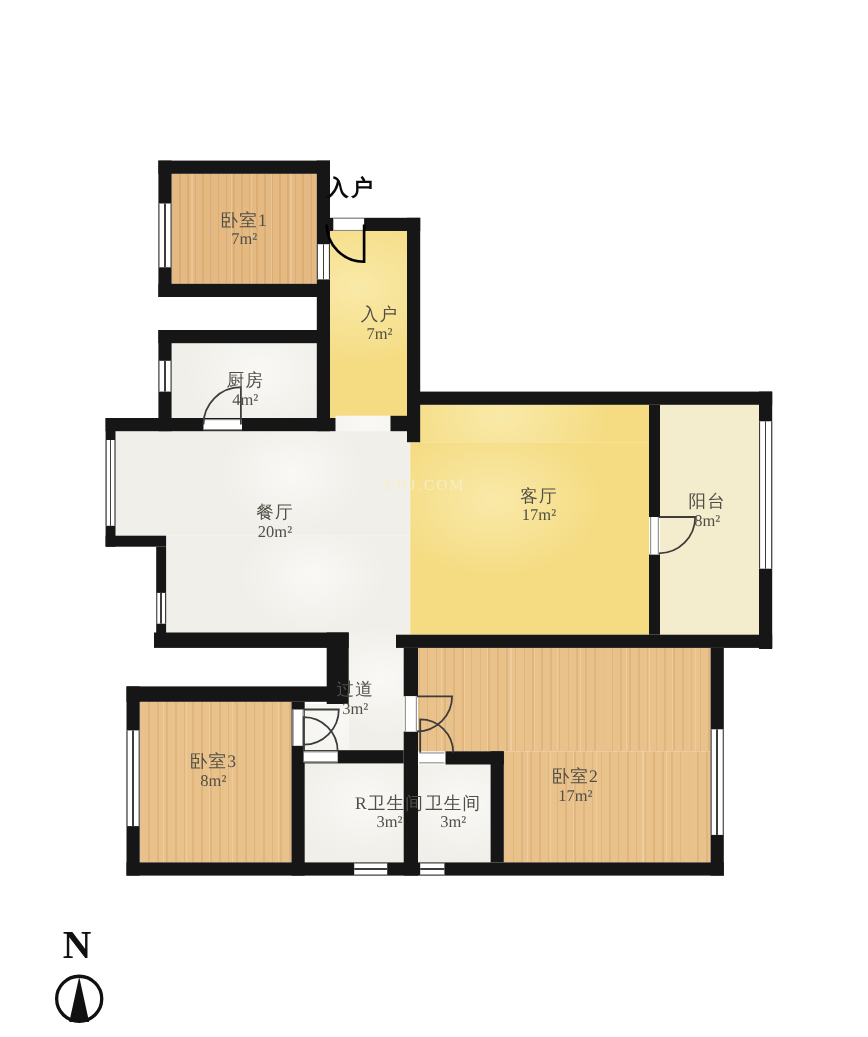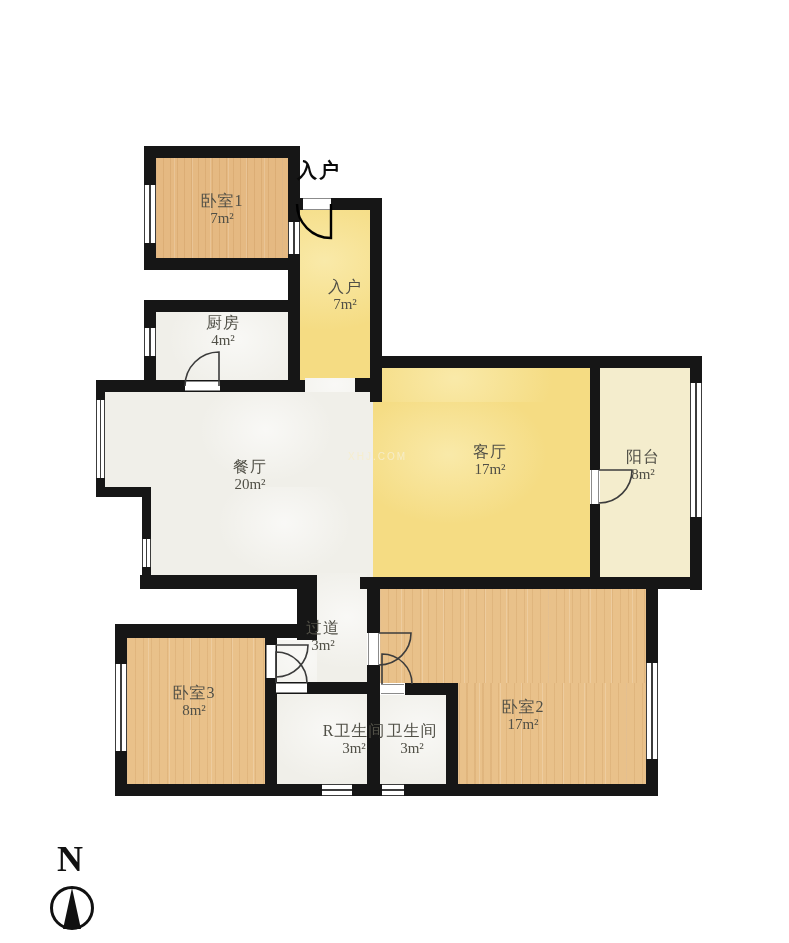--- a/index.html
+++ b/index.html
@@ -55,21 +55,21 @@
   .room-label { position:absolute; transform:translate(-50%,-50%); text-align:center; color:#504f46; white-space:nowrap; }
   .rn { font-size:16px; letter-spacing:1px; line-height:1.15; }
   .ra { font-size:15px; line-height:1.15; }
   .entrance-label {
     position:absolute; font-family:"Liberation Sans", sans-serif; font-weight:bold;
     font-size:20px; color:#0a0a0a; letter-spacing:2px;
   }
   
   .wm { position:absolute; pointer-events:none; text-align:left; }
   .wm-text { font-family:"Liberation Sans", sans-serif; font-weight:bold; font-size:44px; letter-spacing:6px; color:rgba(248,240,210,0.85); line-height:1; }
-  .wm-sub  { font-family:Liberation Sans, sans-serif; font-size:10px; letter-spacing:2px; color:rgba(246,237,204,0.9); margin-top:19px; }
+  .wm-sub  { font-family:Liberation Serif, serif; font-size:14px; letter-spacing:2px; color:rgba(246,237,204,0.9); margin-top:2px; }
   
   .compass-n { position:absolute; font-family:"Liberation Serif", serif; font-weight:bold; font-size:36px; color:#111; }
   .compass-circle { position:absolute; width:44px; height:44px; border:3px solid #111; border-radius:50%; box-sizing:border-box; background:#fff; }
   .compass-needle {
     position:absolute; width:0; height:0;
     border-left:9px solid transparent; border-right:9px solid transparent; border-bottom:41px solid #111;
   }
   svg.overlay { position:absolute; left:0; top:0; pointer-events:none; }
 </style>
 </head>
@@ -161,21 +161,21 @@
   </div>
 
   <div class="room-label" style="left:222px; top:210px;">
     <div class="rn">卧室1</div>
     <div class="ra">7m²</div>
   </div>
   <div class="room-label" style="left:345px; top:296px;">
     <div class="rn">入户</div>
     <div class="ra">7m²</div>
   </div>
-  <div class="room-label" style="left:223px; top:332px;">
+  <div class="room-label" style="left:223px; top:356px;">
     <div class="rn">厨房</div>
     <div class="ra">4m²</div>
   </div>
   <div class="room-label" style="left:250px; top:476px;">
     <div class="rn">餐厅</div>
     <div class="ra">20m²</div>
   </div>
   <div class="room-label" style="left:490px; top:461px;">
     <div class="rn">客厅</div>
     <div class="ra">17m²</div>

